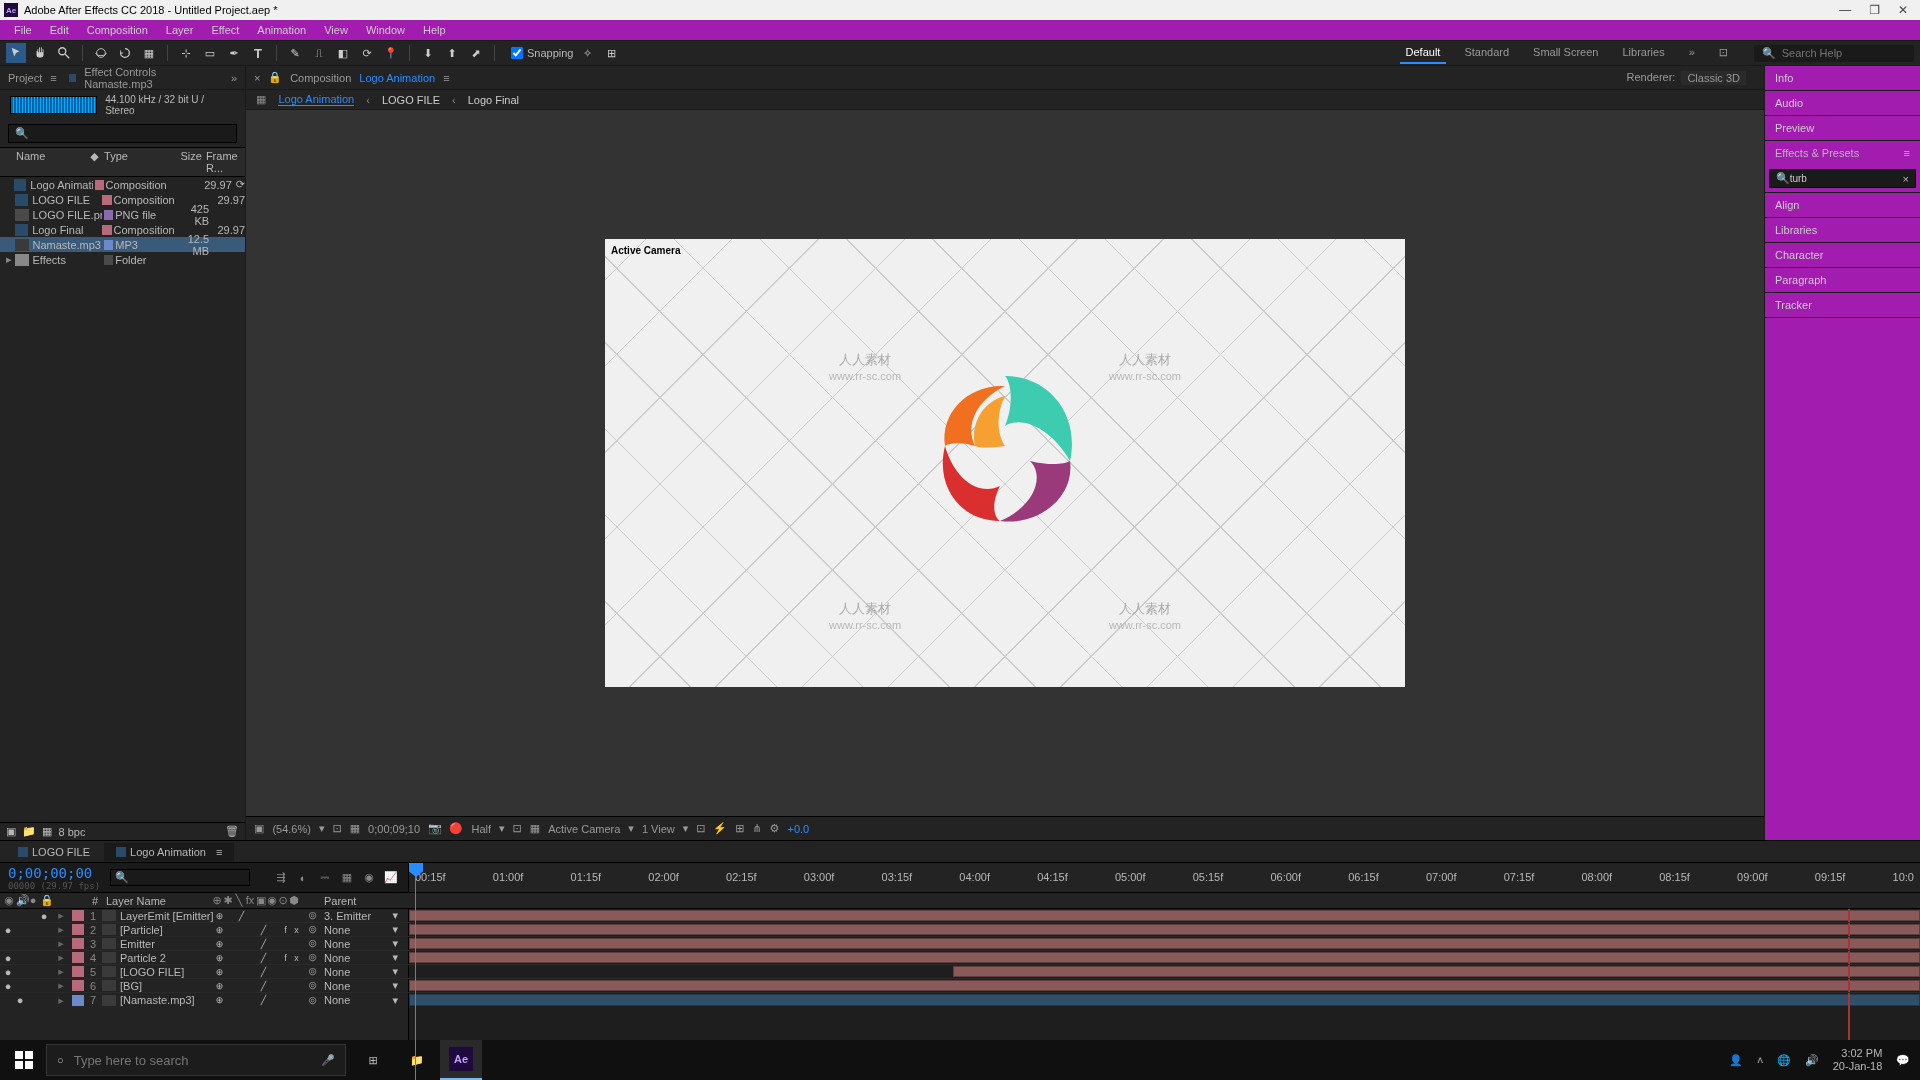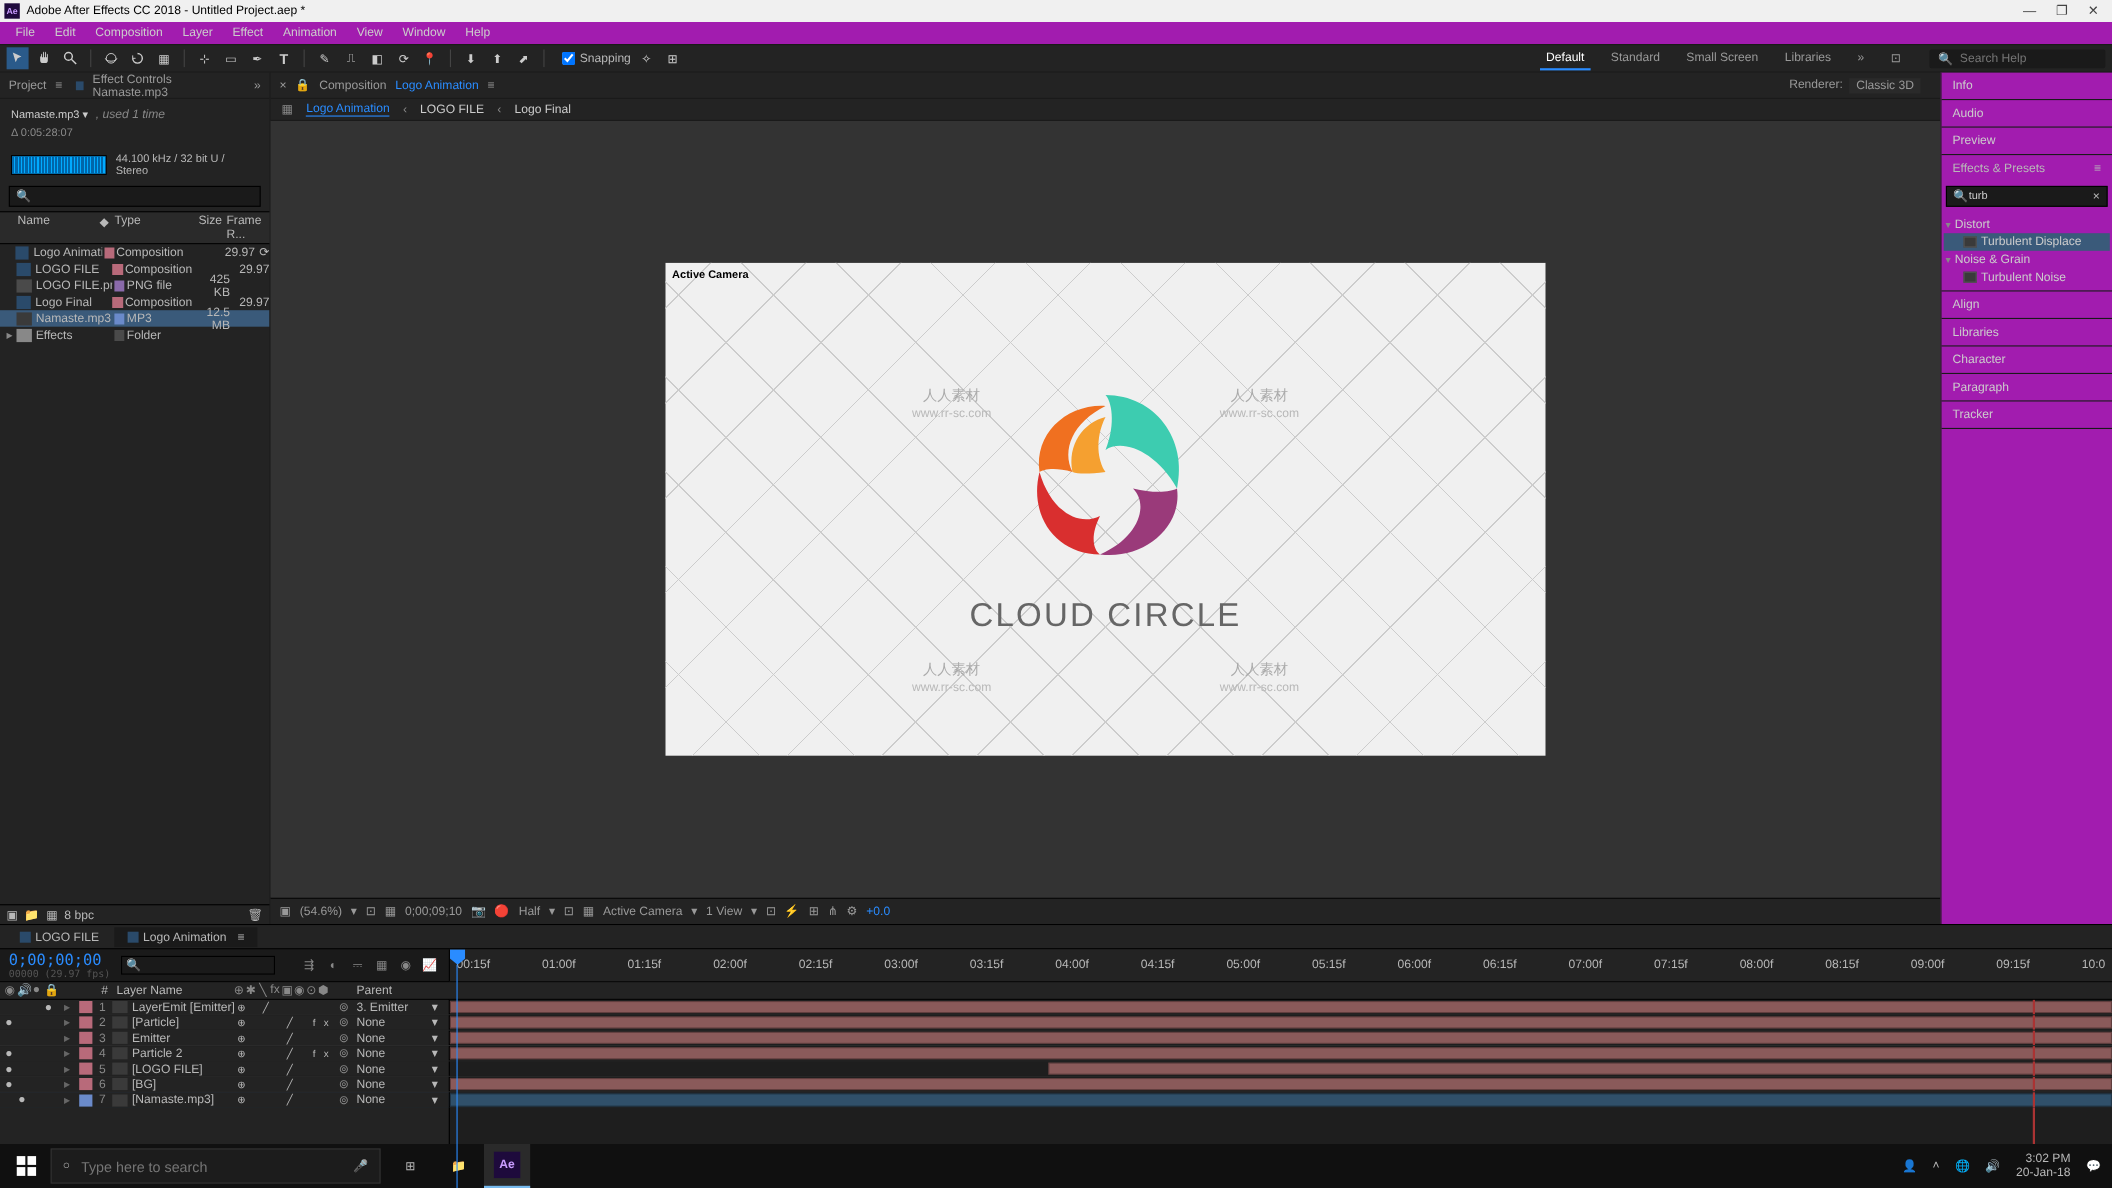--- a/index.html
+++ b/index.html
@@ -254,25 +254,20 @@
       <span class="active">
           <span>Project</span>
           <span class="menu-lines">≡</span>
         </span>
       <span>
           <span style="width:8px;height:8px;background:#2a4a6a;display:inline-block;margin-right:4px"></span>
           <span>Effect Controls Namaste.mp3</span>
         </span>
       <span style="margin-left:auto">»</span>
     </div>
-    <div class="project-info">
-      <span class="sel">Namaste.mp3 ▾</span>
-      <span class="used">, used 1 time</span>
-      <div style="margin-top:6px;font-size:10px;color:#888">Δ 0:05:28:07</div>
-    </div>
     <div class="waveform">
       <div class="wave-graphic"></div>
       <span style="font-size:10px">44.100 kHz / 32 bit U / Stereo</span>
     </div>
     <div class="project-search">🔍</div>
     <div class="project-hdr">
       <div class="col-name">Name</div>
       <div class="col-lbl">◆</div>
       <div class="col-type">Type</div>
       <div class="col-size">Size</div>
@@ -369,21 +364,20 @@
         <div class="active-cam">Active Camera</div>
         <div class="logo-circle">
           <svg viewBox="0 0 170 170">
             <path d="M85 10 C130 10 160 50 150 95 C130 60 100 50 85 60 C95 35 90 15 85 10" fill="#3dccb0"></path>
             <path d="M150 95 C155 130 120 160 80 155 C115 140 125 110 110 95 C130 100 145 98 150 95" fill="#9a3a7a"></path>
             <path d="M80 155 C40 155 15 120 25 80 C35 115 60 130 80 120 C70 140 75 152 80 155" fill="#d92f2f"></path>
             <path d="M25 80 C20 45 50 18 85 20 C55 35 45 60 55 80 C38 75 28 78 25 80" fill="#f07020"></path>
             <path d="M55 80 C50 55 65 35 85 30 C75 50 78 70 85 80 C70 82 60 82 55 80" fill="#f5a030"></path>
           </svg>
         </div>
-        <div class="logo-text">CLOUD CIRCLE</div>
         <div class="wm" style="top:25%;left:28%"><span class="wm-cn">人人素材</span><span>www.rr-sc.com</span></div>
         <div class="wm" style="top:25%;right:28%"><span class="wm-cn">人人素材</span><span>www.rr-sc.com</span></div>
         <div class="wm" style="bottom:12%;left:28%"><span class="wm-cn">人人素材</span><span>www.rr-sc.com</span></div>
         <div class="wm" style="bottom:12%;right:28%"><span class="wm-cn">人人素材</span><span>www.rr-sc.com</span></div>
       </div>
     </div>
     <div class="viewer-controls">
       <span class="vc">▣</span>
       <span class="vc">(54.6%)</span>
       <span class="vc">▾</span>
@@ -421,26 +415,20 @@
       </div>
     <div class="rp-section">
       <div class="rp-hdr">
           <span>Effects &amp; Presets</span>
           <span>≡</span>
         </div>
       <div class="fx-search">
         🔍<input value="turb" style="">
         <span style="margin-left:auto">×</span>
       </div>
-      <div class="fx-tree" id="fx-tree">
-          <div class="fx-cat">Distort</div>
-          <div class="fx-item sel"><span class="fxicon"></span>Turbulent Displace</div>
-          <div class="fx-cat">Noise &amp; Grain</div>
-          <div class="fx-item"><span class="fxicon"></span>Turbulent Noise</div>
-        </div>
     </div>
     <div class="rp-section">
         <div class="rp-hdr">Align</div>
       </div>
     <div class="rp-section">
         <div class="rp-hdr">Libraries</div>
       </div>
     <div class="rp-section">
         <div class="rp-hdr">Character</div>
       </div>

